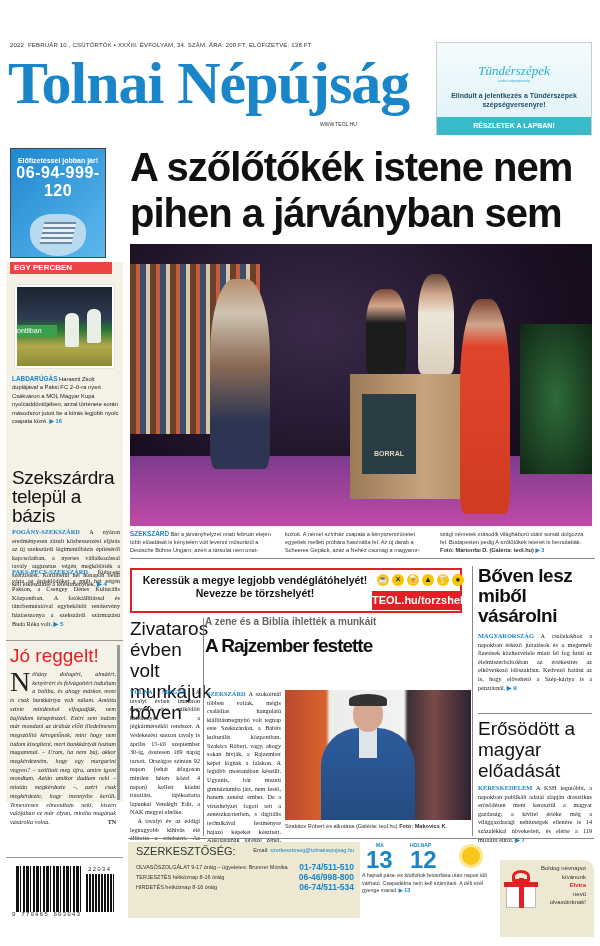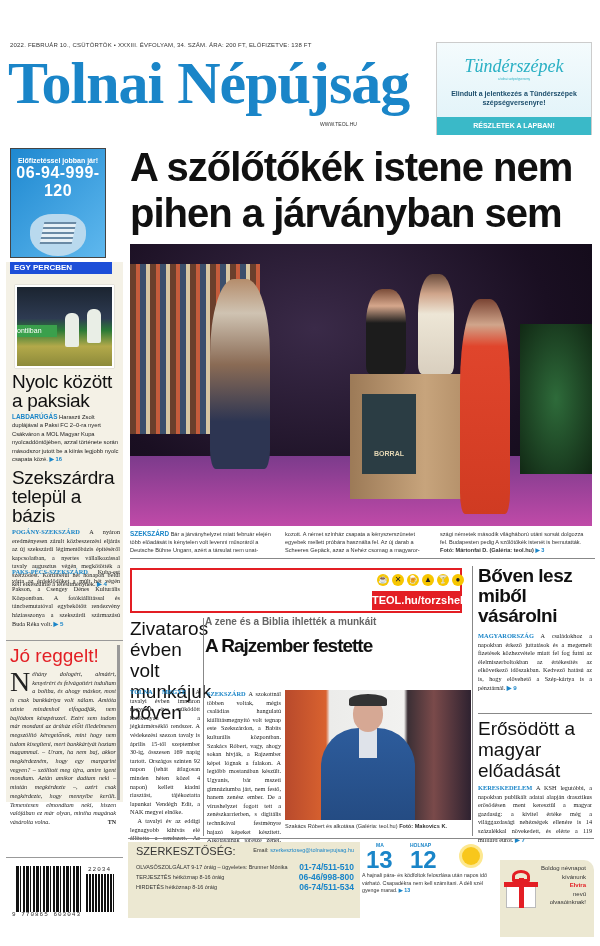--- a/index.html
+++ b/index.html
@@ -2,31 +2,31 @@
 <html><head>
 <meta charset="utf-8">
 <style>
 *{box-sizing:border-box;margin:0;padding:0}
 body{width:600px;height:946px;background:#fff;font-family:"Liberation Sans",sans-serif;color:#111;position:relative;overflow:hidden}
 .abs{position:absolute}
 .dateline{left:10px;top:42px;font-size:6px;color:#333;letter-spacing:.2px}
 .masthead{left:8px;top:48px;font-family:"Liberation Serif",serif;font-weight:bold;font-size:60px;color:#1a85c8;letter-spacing:-1px;line-height:70px}
 .web{left:320px;top:121px;font-size:5px;color:#333}
 .promo{left:436px;top:42px;width:156px;height:93px;border:1px solid #ccc;background:linear-gradient(#f4fbfd,#dff2f8);text-align:center}
-.promo .logo{font-family:"Liberation Serif",serif;font-style:italic;color:#2ab0c4;font-size:18px;margin-top:13px}
+.promo .logo{font-family:"Liberation Serif",serif;font-style:italic;color:#2ab0c4;font-size:13px;margin-top:20px}
 .promo .sub{font-size:3px;color:#2ab0c4}
 .promo .txt{font-size:7px;font-weight:bold;color:#1d4e6c;line-height:9px;margin-top:8px;padding:0 10px}
 .promo .btn{position:absolute;left:0;right:0;bottom:-1px;height:18px;background:#3ab9c8;color:#fff;font-size:7px;font-weight:bold;line-height:18px}
 .subs{left:10px;top:148px;width:96px;height:110px;background:linear-gradient(135deg,#1e88d0,#5fb8ee);border:1px solid #444;color:#fff;text-align:center}
 .subs .l1{font-size:7px;font-weight:bold;margin-top:8px}
 .subs .l2{font-size:16px;font-weight:bold;letter-spacing:.5px}
 .subs .paper{margin:14px auto 0;width:56px;height:42px;background:#b9d9ee;border-radius:40% 40% 50% 50%;position:relative}
 .subs .paper:after{content:"";position:absolute;left:12px;top:8px;width:32px;height:22px;background:repeating-linear-gradient(0deg,#6a8aa5 0 2px,#e6f0f6 2px 5px);transform:skewX(-12deg)}
 .leftcol{left:6px;top:262px;width:117px;height:540px;background:#f4f1e6}
-.tag{left:10px;top:262px;width:102px;height:12px;background:#1d4ed8;color:#fff;font-size:8px;font-weight:bold;line-height:12px;padding-left:4px}
+.tag{left:10px;top:262px;width:102px;height:12px;background:#ef4444;color:#fff;font-size:8px;font-weight:bold;line-height:12px;padding-left:4px}
 .photo-sport{left:15px;top:285px;width:99px;height:83px;border:2px solid #fff;box-shadow:0 0 1px #999;background:linear-gradient(180deg,#1b2430 0,#2e3b52 40%,#2b7a36 55%,#b3a94a 75%,#8c8a3a 100%)}
 .photo-sport .pl{position:absolute;width:14px;height:34px;background:#e9eee6;border-radius:6px 6px 2px 2px;top:26px}
 .photo-sport .ad{position:absolute;left:0;top:38px;width:40px;height:12px;background:#3aa04c;color:#fff;font-size:7px;line-height:12px}
 .lh{font-size:19px;line-height:19px;color:#111;letter-spacing:-.3px}
 .body{font-family:"Liberation Serif",serif;font-size:6.2px;line-height:8.6px;color:#222;text-align:justify}
 .pref{color:#1a85c8;font-weight:bold;font-size:6.4px}
 .joreg{left:10px;top:645px;font-size:19px;color:#e31e24}
 .jorule{left:117px;top:645px;width:3px;height:155px;background:#999}
 .column{left:10px;top:670px;width:106px;font-family:"Liberation Serif",serif;font-style:italic;font-size:6.2px;line-height:8.7px;color:#222;text-align:justify}
 .dropcap{float:left;font-size:28px;line-height:24px;margin-right:2px;font-style:normal}
@@ -100,21 +100,20 @@
 
 <div class="abs leftcol"></div>
 <div class="abs tag">EGY PERCBEN</div>
 <div class="abs photo-sport">
   <div class="ad">ontilban</div>
   <div class="pl" style="left:48px"></div>
   <div class="pl" style="left:70px;top:22px"></div>
 </div>
 
 <div class="abs" style="left:12px;top:372px;width:108px">
-  <div class="lh">Nyolc között a paksiak</div>
   <div class="body" style="font-family:'Liberation Sans',sans-serif;font-size:5.8px;line-height:8.4px;margin-top:3px;text-align:left"><span class="pref">LABDARÚGÁS</span> <span>Haraszti Zsolt duplájával a Paksi FC 2–0-ra nyert Csákváron a MOL Magyar Kupa nyolcaddöntőjében, azzal története során másodszor jutott be a kiírás legjobb nyolc csapata közé.</span> <span class="arrow">▶ 16</span></div>
 </div>
 
 <div class="abs" style="left:12px;top:468px;width:108px">
   <div class="lh">Szekszárdra települ a bázis</div>
   <div class="body" style="margin-top:3px"><span class="pref">POGÁNY-SZEKSZÁRD</span> <span>A nyáron eredményesen zárult közbeszerzési eljárás az új szekszárdi légimentőbázis építéséről kapcsolatban, a nyertes vállalkozással tavaly augusztus végén megkötötték a szerződést. Körülbelül hét hónapon belül kell elkészülnie a létesítménynek.</span> <span class="arrow">▶ 4</span></div>
 </div>
 
 <div class="abs" style="left:12px;top:565px;width:108px">
   <div class="body" style="margin-top:3px"><span class="pref">PAKS-PÉCS-SZEKSZÁRD</span> <span>Kuba-est várta az érdeklődőket a múlt hét végén Pakson, a Csengey Dénes Kulturális Központban. A fotókiállítással és táncbemutatóval egybekötött rendezvény háziasszonya a szekszárdi származású Buda Réka volt.</span> <span class="arrow">▶ 5</span></div>
@@ -147,20 +146,24 @@
   <div class="per" style="left:330px;top:55px;width:50px;height:215px;background:linear-gradient(#7a4433 0,#d0a58b 12%,#e0452c 22%,#d03b22 100%)"></div>
   <div style="position:absolute;left:390px;top:80px;width:72px;height:150px;background:radial-gradient(#2e6b3a,#112814)"></div>
 </div>
 
 <div class="abs caption" style="left:130px;top:530px;width:150px"><span class="pref">SZEKSZÁRD</span> <span>Bár a járványhelyzet miatt február elején több előadását is kénytelen volt levenni műsoráról a Deutsche Bühne Ungarn, azért a társulat nem unat-</span></div>
 <div class="abs caption" style="left:285px;top:530px;width:150px">kozott. A német színház csapata a kényszerszünetet egyebek mellett próbára használta fel. Az új darab a Scheeres Gepäck, azaz a Nehéz csomag a magyaror-</div>
 <div class="abs caption" style="left:440px;top:530px;width:152px"><span>szági németek második világháború utáni sorsát dolgozza fel. Budapesten pedig A szőlőtőkék istenét is bemutatták.</span> <b>Fotó: Mártonfai D. (Galéria: teol.hu)</b> <span class="arrow">▶ 3</span></div>
 <div class="abs rule" style="left:130px;top:558px;width:465px"></div>
 
 <div class="abs adbox">
+  <div class="t">
+      <div>Keressük a megye legjobb vendéglátóhelyét!</div>
+      <div>Nevezze be törzshelyét!</div>
+    </div>
   <div class="icons">
     <span class="ic">☕</span>
     <span class="ic">✕</span>
     <span class="ic">🍺</span>
     <span class="ic">▲</span>
     <span class="ic">🍸</span>
     <span class="ic">●</span>
   </div>
   <div class="teol">TEOL.hu/torzshely</div>
 </div>

